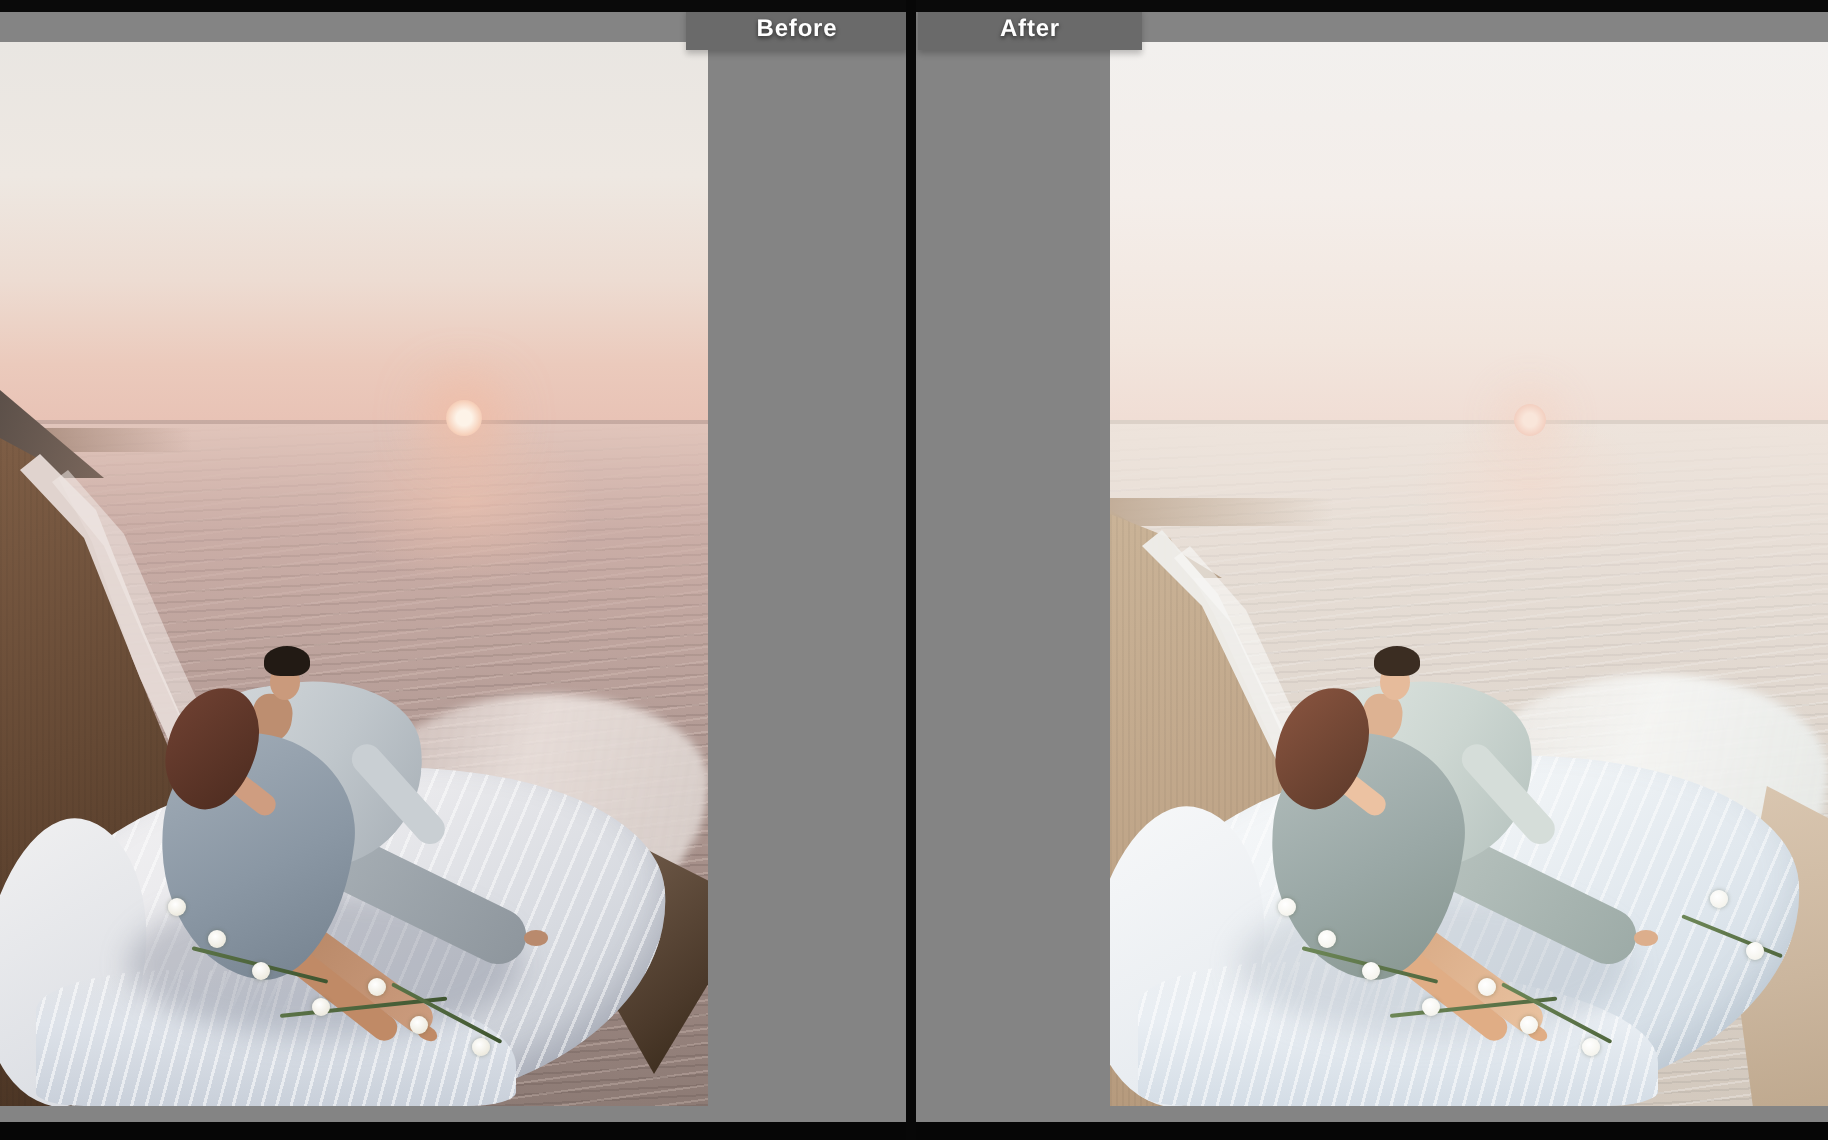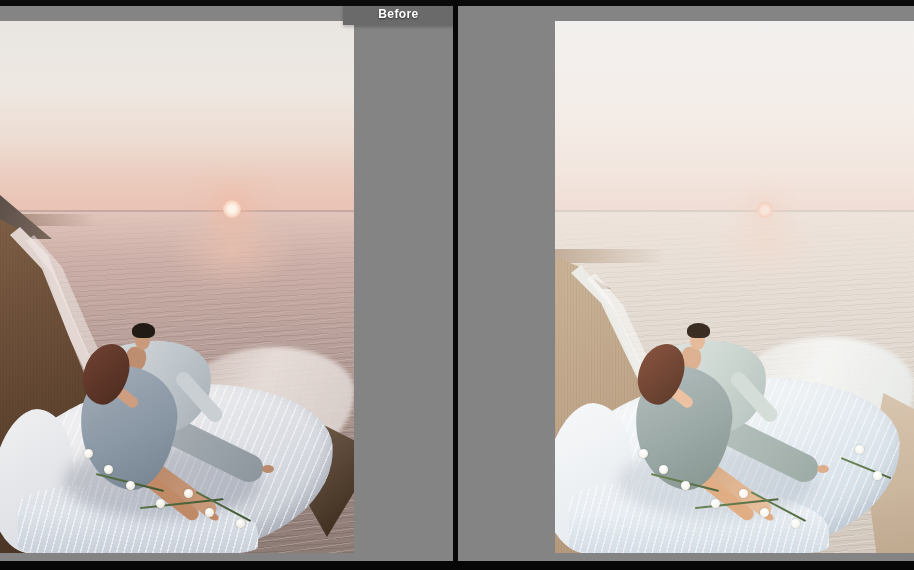--- a/index.html
+++ b/index.html
@@ -316,14 +316,15 @@
     <div class="rose r6"></div>
     <div class="rose r7"></div>
     <div class="rose r8"></div>
     <div class="rose r9"></div>
   </div>
 
   <div class="bar top"></div>
   <div class="bar bottom"></div>
   <div class="divider"></div>
   <div class="tab tb">Before</div>
+  <div class="tab ta">After</div>
 
 </div>
 
 </body></html>

